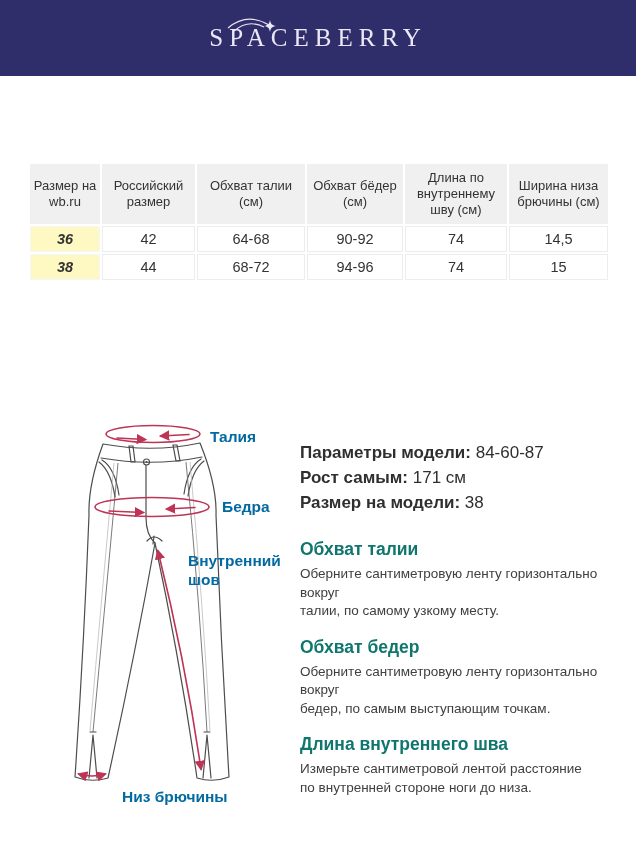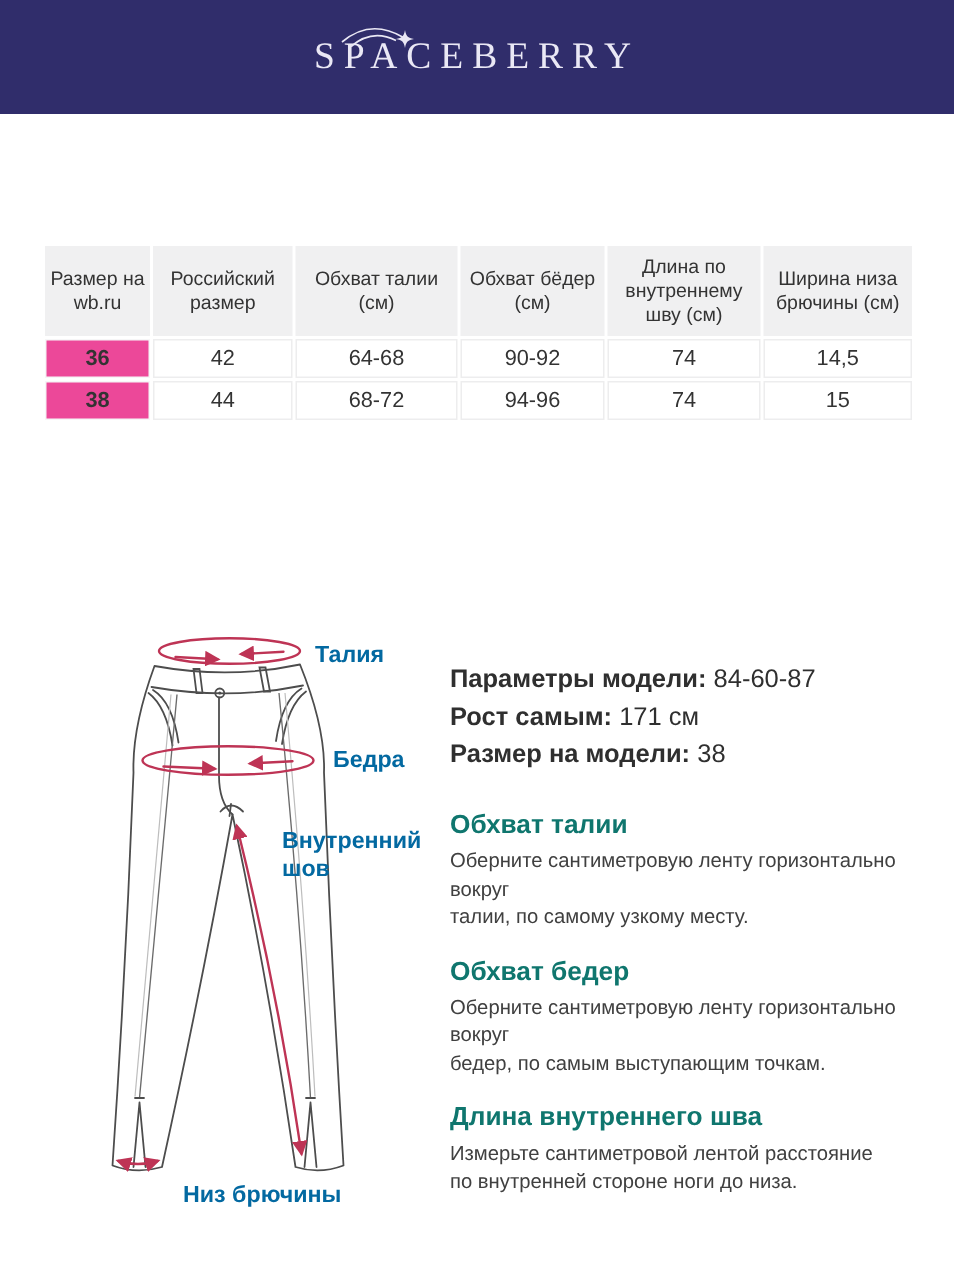--- a/index.html
+++ b/index.html
@@ -71,23 +71,24 @@
     background: #FFFFFF;
     border: 1px solid #EDEDEE;
     text-align: center;
     vertical-align: middle;
     font-size: 14.5px;
     color: #333;
     height: 26px;
     padding: 2px;
   }
   .size-table td.rowkey {
-    background: #ec4899;
+    background: #fef9c3;
     border-color: #F6F6F7;
     font-weight: 700;
+    font-style: italic;
   }
 
   
   .diagram-area {
     position: absolute;
     left: 0; top: 410px;
     width: 310px; height: 438px;
   }
   .trousers {
     position: absolute;

